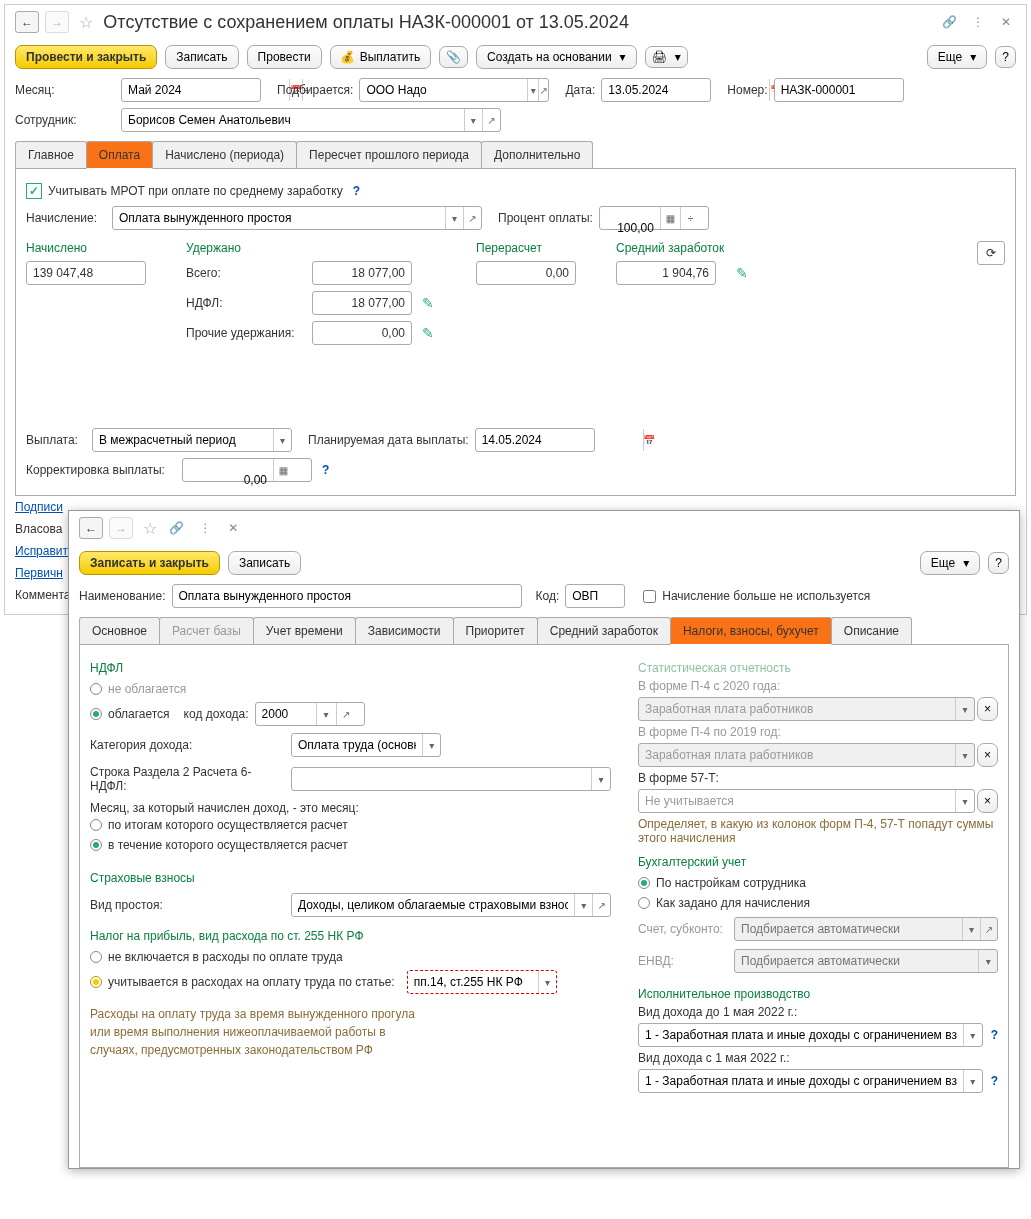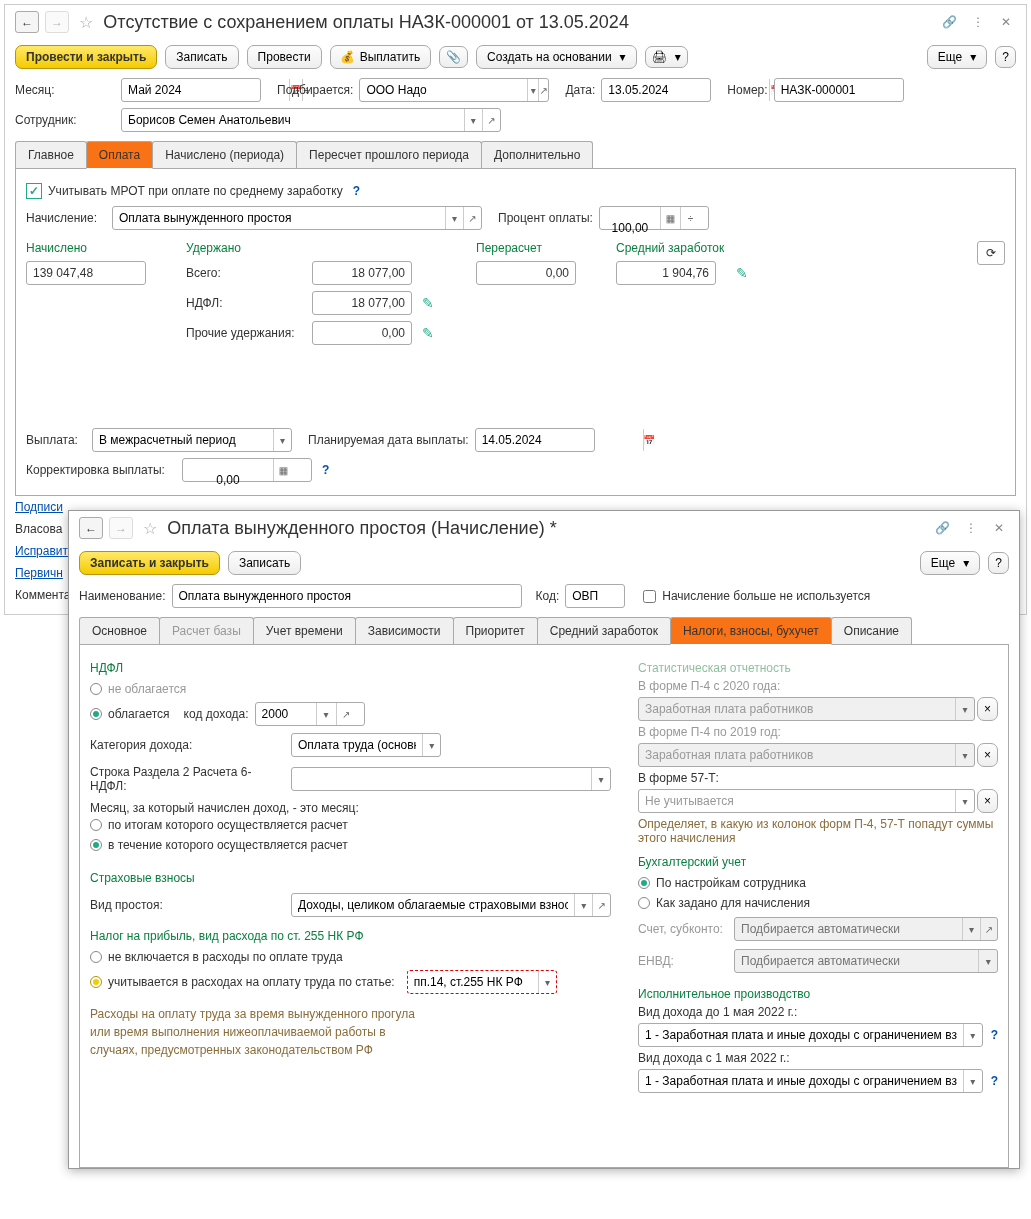--- a/index.html
+++ b/index.html
@@ -24,21 +24,21 @@
 .input-group { display: flex; align-items: center; border: 1px solid #aaa; border-radius: 3px; background: #fff; height: 24px; }
 .input-group input, .input-group .input-val { border: none; padding: 3px 6px; font-size: 12px; outline: none; background: transparent; }
 .input-btn { border-left: 1px solid #ccc; width: 20px; height: 100%; display: inline-flex; align-items: center; justify-content: center; cursor: pointer; color: #666; font-size: 10px; }
 .tabs { display: flex; border-bottom: 1px solid #aaa; margin: 6px 10px 0; }
 .tab { padding: 6px 12px; border: 1px solid #aaa; border-bottom: none; background: #f0f0f0; margin-right: -1px; cursor: pointer; border-radius: 3px 3px 0 0; }
 .tab.active { background: #f97316; position: relative; z-index: 1; border-bottom: 1px solid #fff; margin-bottom: -1px; }
 .tab-content { border: 1px solid #aaa; border-top: none; margin: 0 10px; padding: 10px; }
 .checkbox-row { display: flex; align-items: center; gap: 6px; padding: 4px 0; }
 .chk { width: 16px; height: 16px; border: 1px solid #2a8; display: inline-flex; align-items: center; justify-content: center; color: #2a8; font-weight: bold; }
 .green-label { color: #0a8040; }
-.num-input { text-align: center; margin-top: 20px; }
+.num-input { text-align: right; margin-top: 20px; }
 .section-cols { display: flex; gap: 40px; margin-top: 8px; }
 .col { display: flex; flex-direction: column; gap: 6px; }
 .readonly-box { border: 1px solid #aaa; background: #fff; padding: 4px 6px; border-radius: 3px; text-align: right; }
 .edit-icon { color: #2a8; font-size: 14px; cursor: pointer; margin-left: 4px; }
 .warn-icon { color: #d4a000; margin-right: 4px; }
 .brown-text { color: #8a6d3b; }
 .link { color: #0050b3; text-decoration: underline; cursor: pointer; }
 .help-icon { color: #0050b3; font-weight: bold; cursor: pointer; margin-left: 4px; }
 .radio-row { display: flex; align-items: center; gap: 6px; padding: 3px 0; }
 .radio { width: 12px; height: 12px; border: 1px solid #888; border-radius: 50%; display: inline-flex; align-items: center; justify-content: center; }
@@ -223,21 +223,20 @@
   <div class="link-row"><span class="link">Исправит</span></div>
   <div class="link-row"><span class="link">Первичн</span></div>
   <div class="link-row"><span>Коммента</span></div>
 </div>
 
 <div class="window win2">
   <div class="titlebar">
     <span class="nav-btn">←</span>
     <span class="nav-btn disabled">→</span>
     <span class="star-icon">☆</span>
-    <span class="title-text">Оплата вынужденного простоя (Начисление) *</span>
     <div class="titlebar-right">
       <span class="icon-btn">🔗</span>
       <span class="icon-btn">⋮</span>
       <span class="icon-btn">✕</span>
     </div>
   </div>
   <div class="toolbar">
     <button class="btn btn-yellow">Записать и закрыть</button>
     <button class="btn">Записать</button>
     <span class="spacer"></span>

